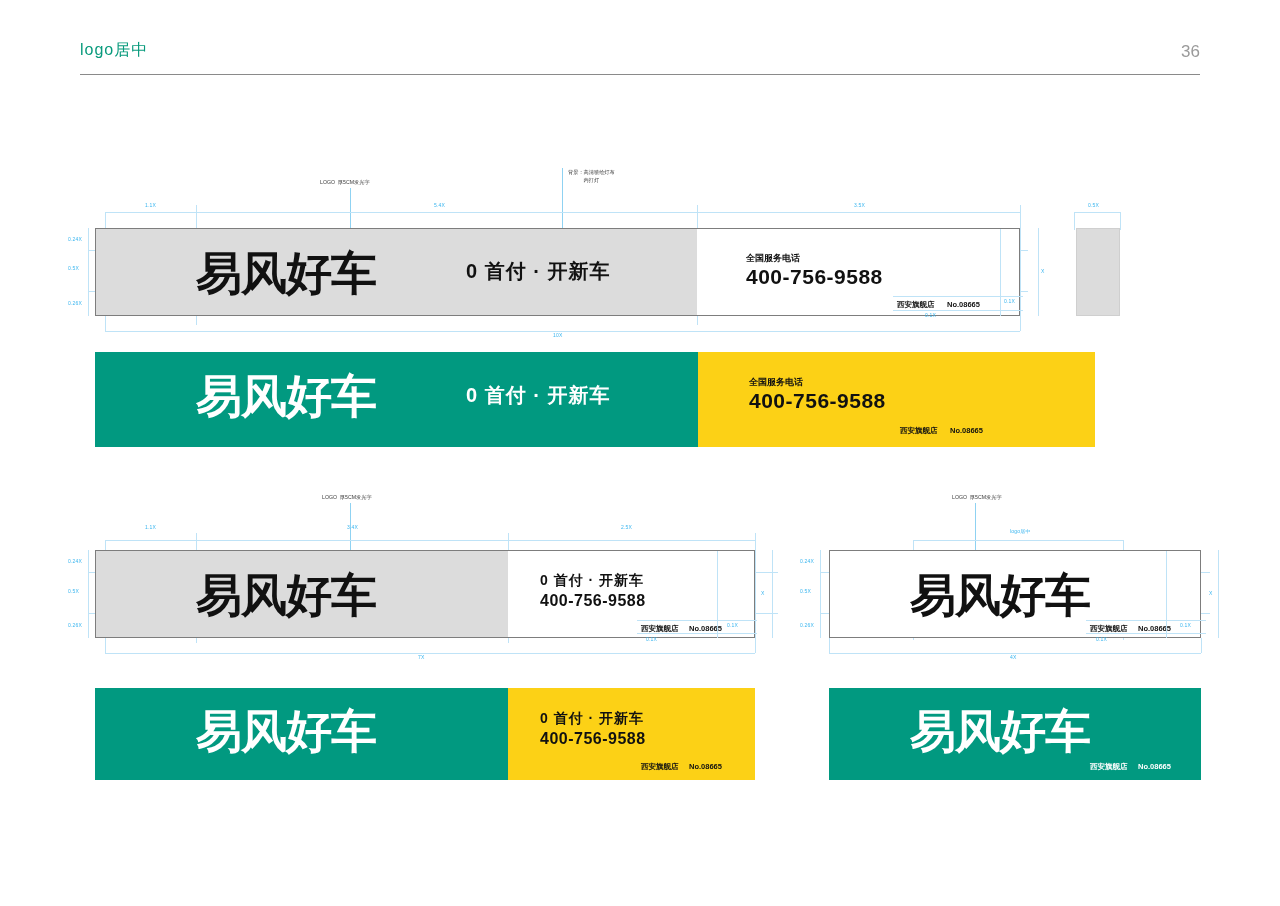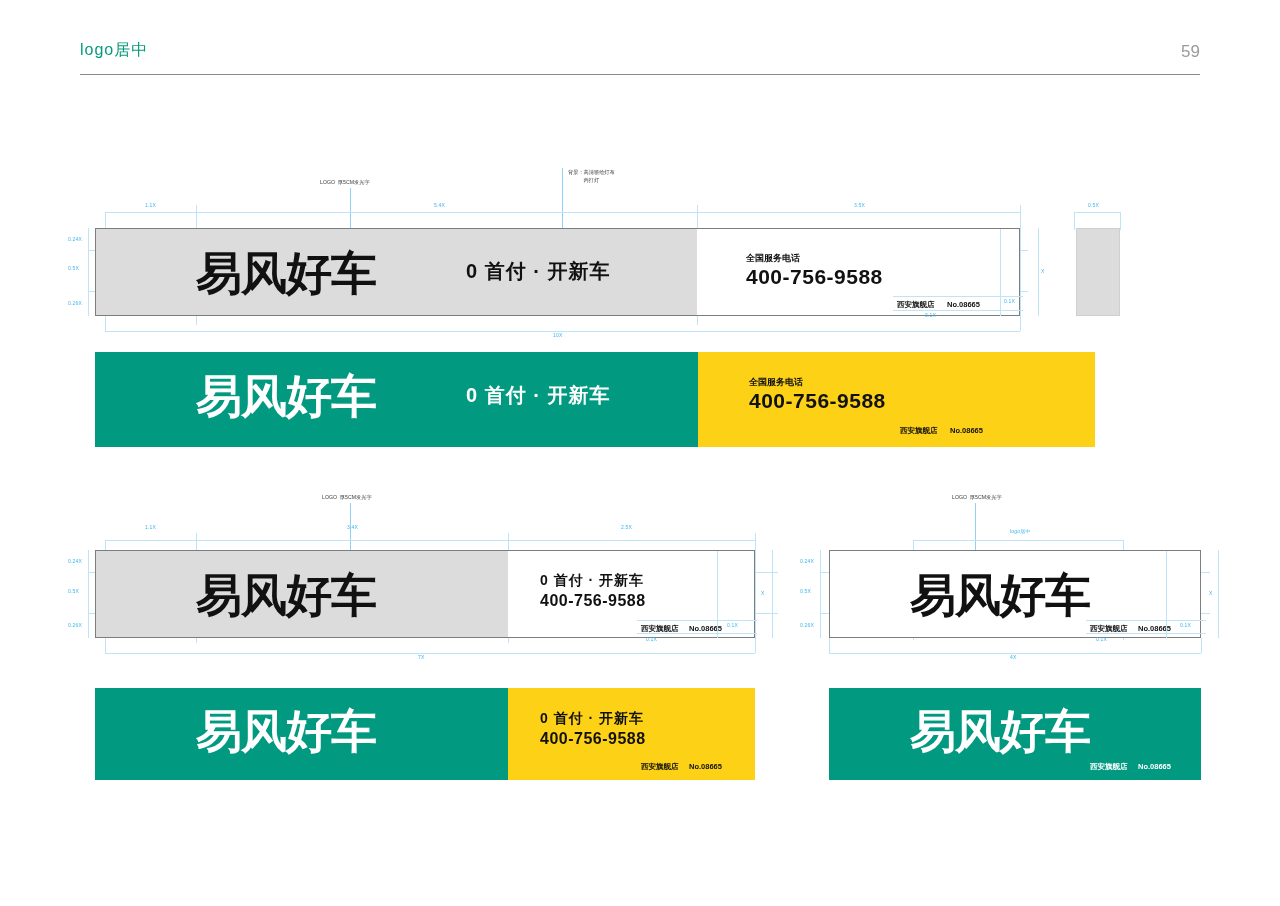--- a/index.html
+++ b/index.html
@@ -85,21 +85,21 @@
   .b-tel-label{ position:absolute; white-space:nowrap; color:#111; font-weight:bold; }
   .b-tel-num{ position:absolute; white-space:nowrap; color:#111; font-weight:bold; letter-spacing:.5px;}
   .b-store{ position:absolute; white-space:nowrap; color:#111; font-weight:bold; }
   .b-store-w{ position:absolute; white-space:nowrap; color:#ffffff; font-weight:bold; }
 </style>
 </head>
 <body>
 
 <div class="page-header">
   <div class="page-title">logo居中</div>
-  <div class="page-number">59</div>
+  <div class="page-number">36</div>
   <div class="header-rule"></div>
 </div>
 
 <div class="spec" style="left:0;top:0;width:1280px;height:350px;">
 
   <div class="note" style="left:320px;top:178px;">LOGO  厚5CM发光字</div>
   <div class="leader" style="left:350px;top:188px;height:40px;"></div>
 
   <div class="note" style="left:568px;top:168px;text-align:center;">背景：高清喷绘灯布
 内打灯</div>

